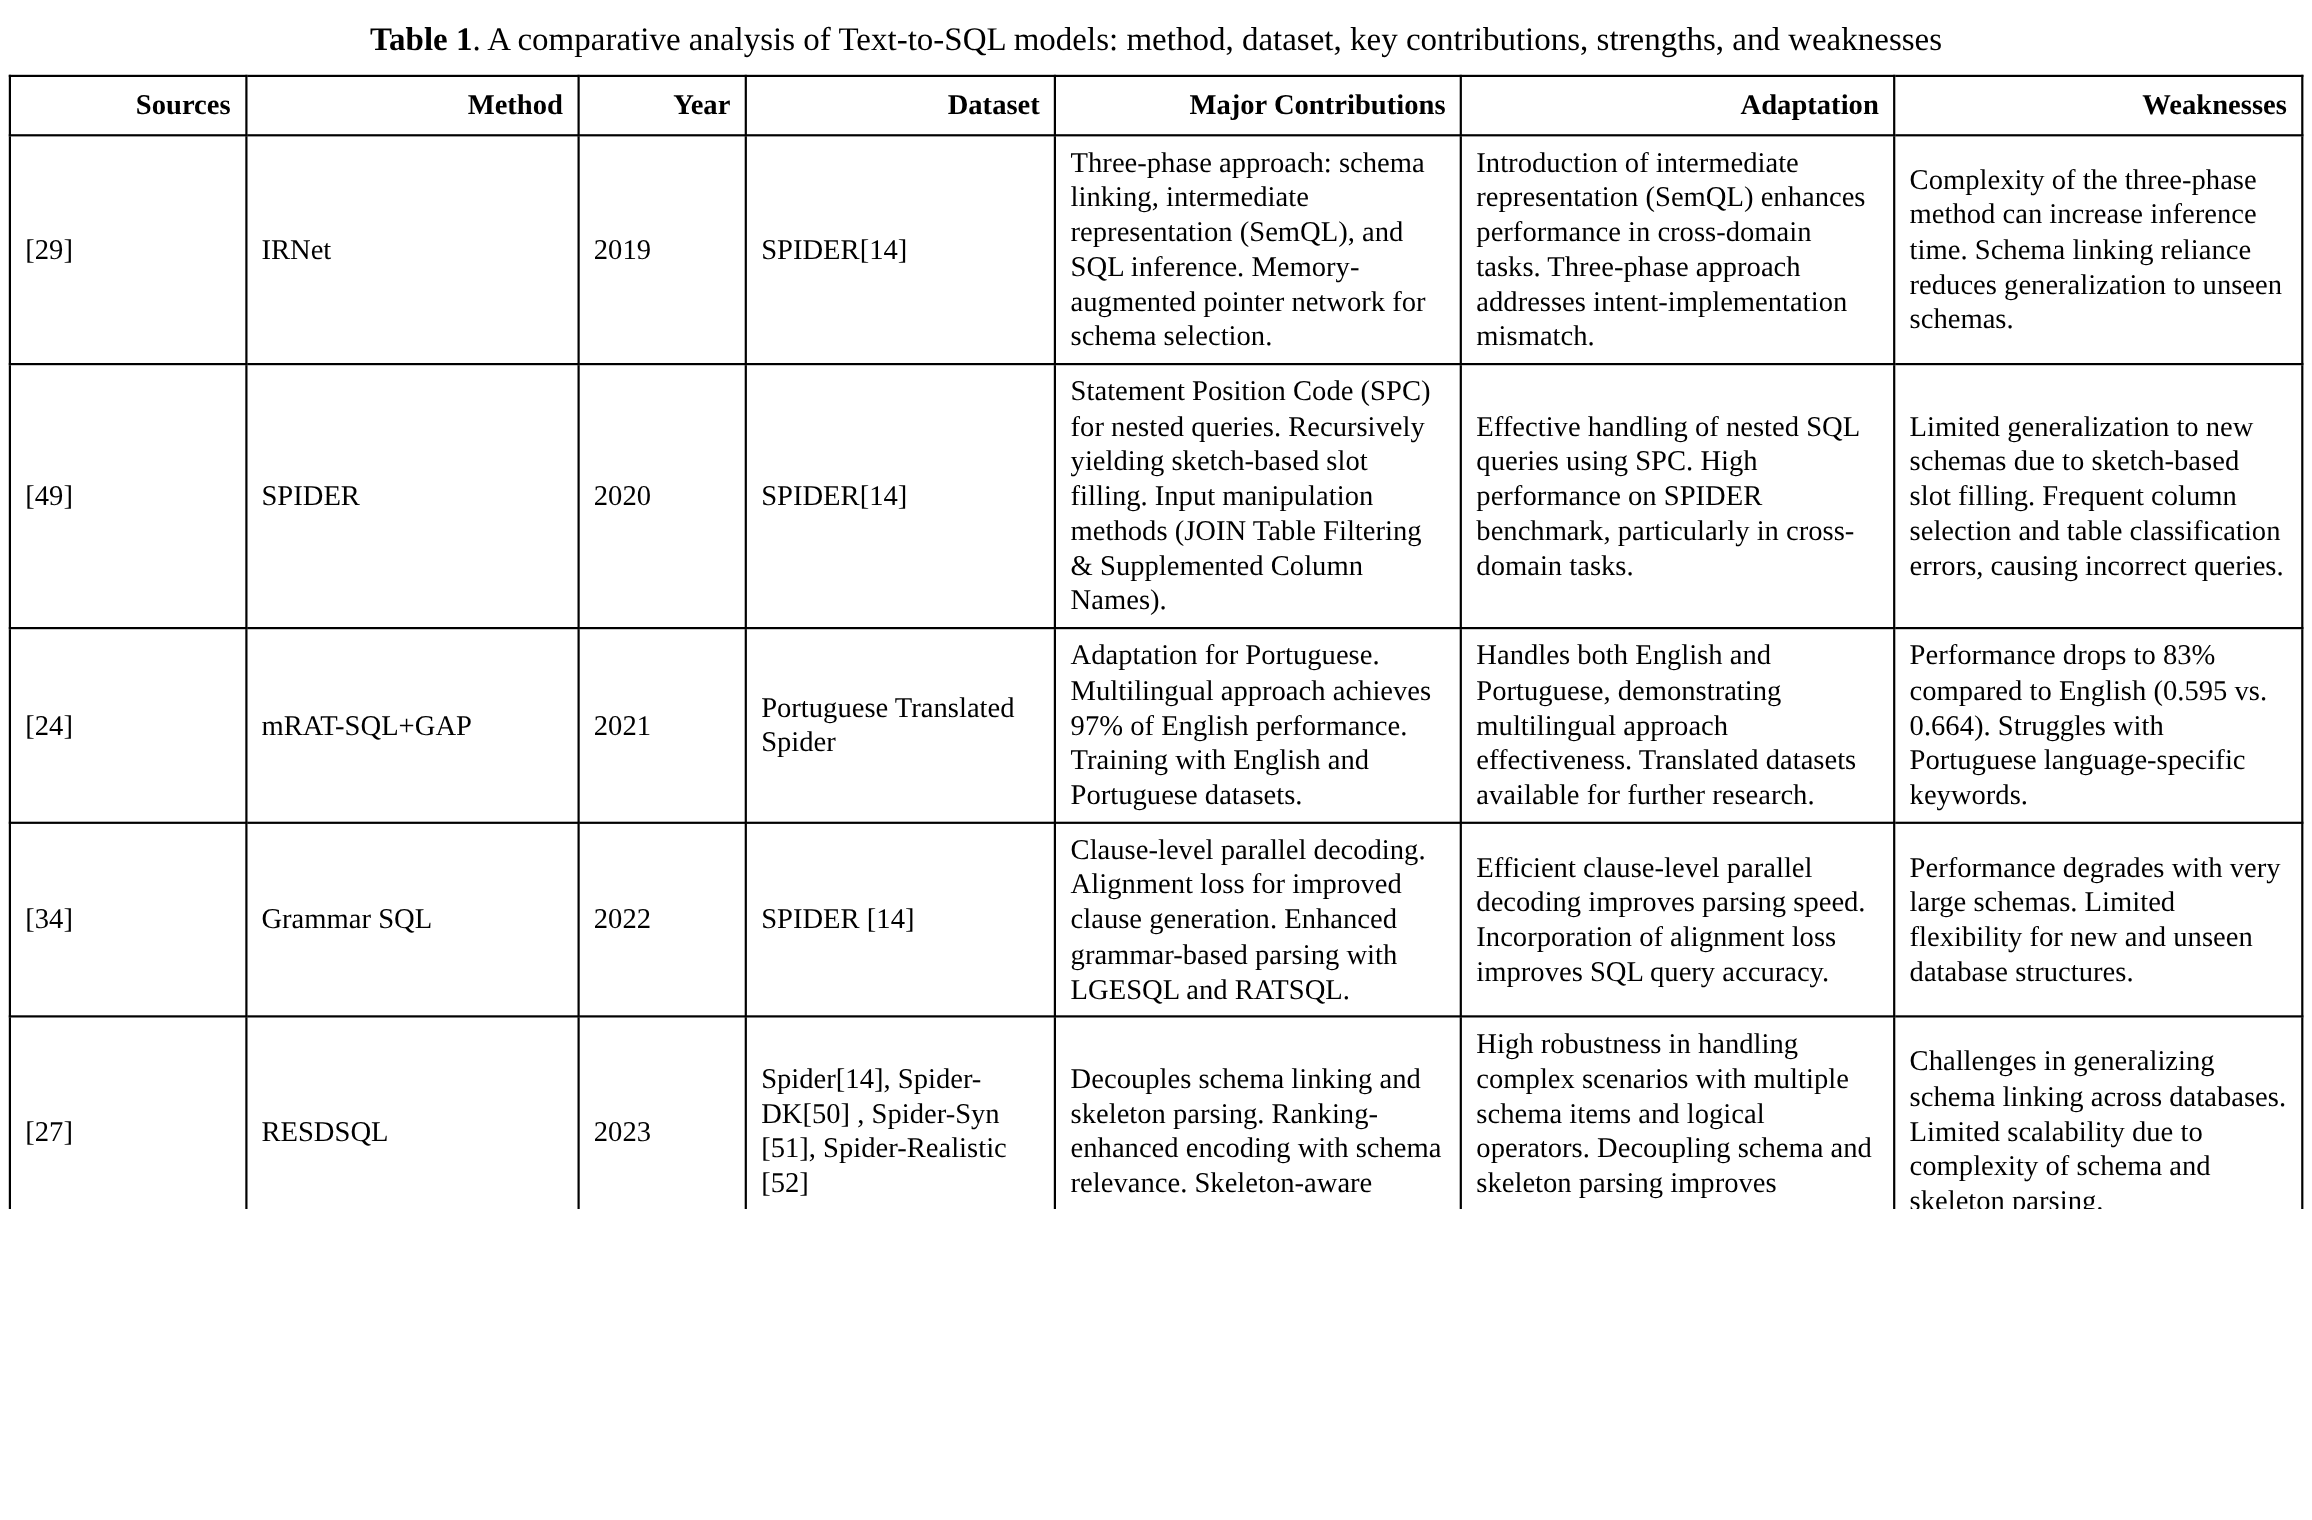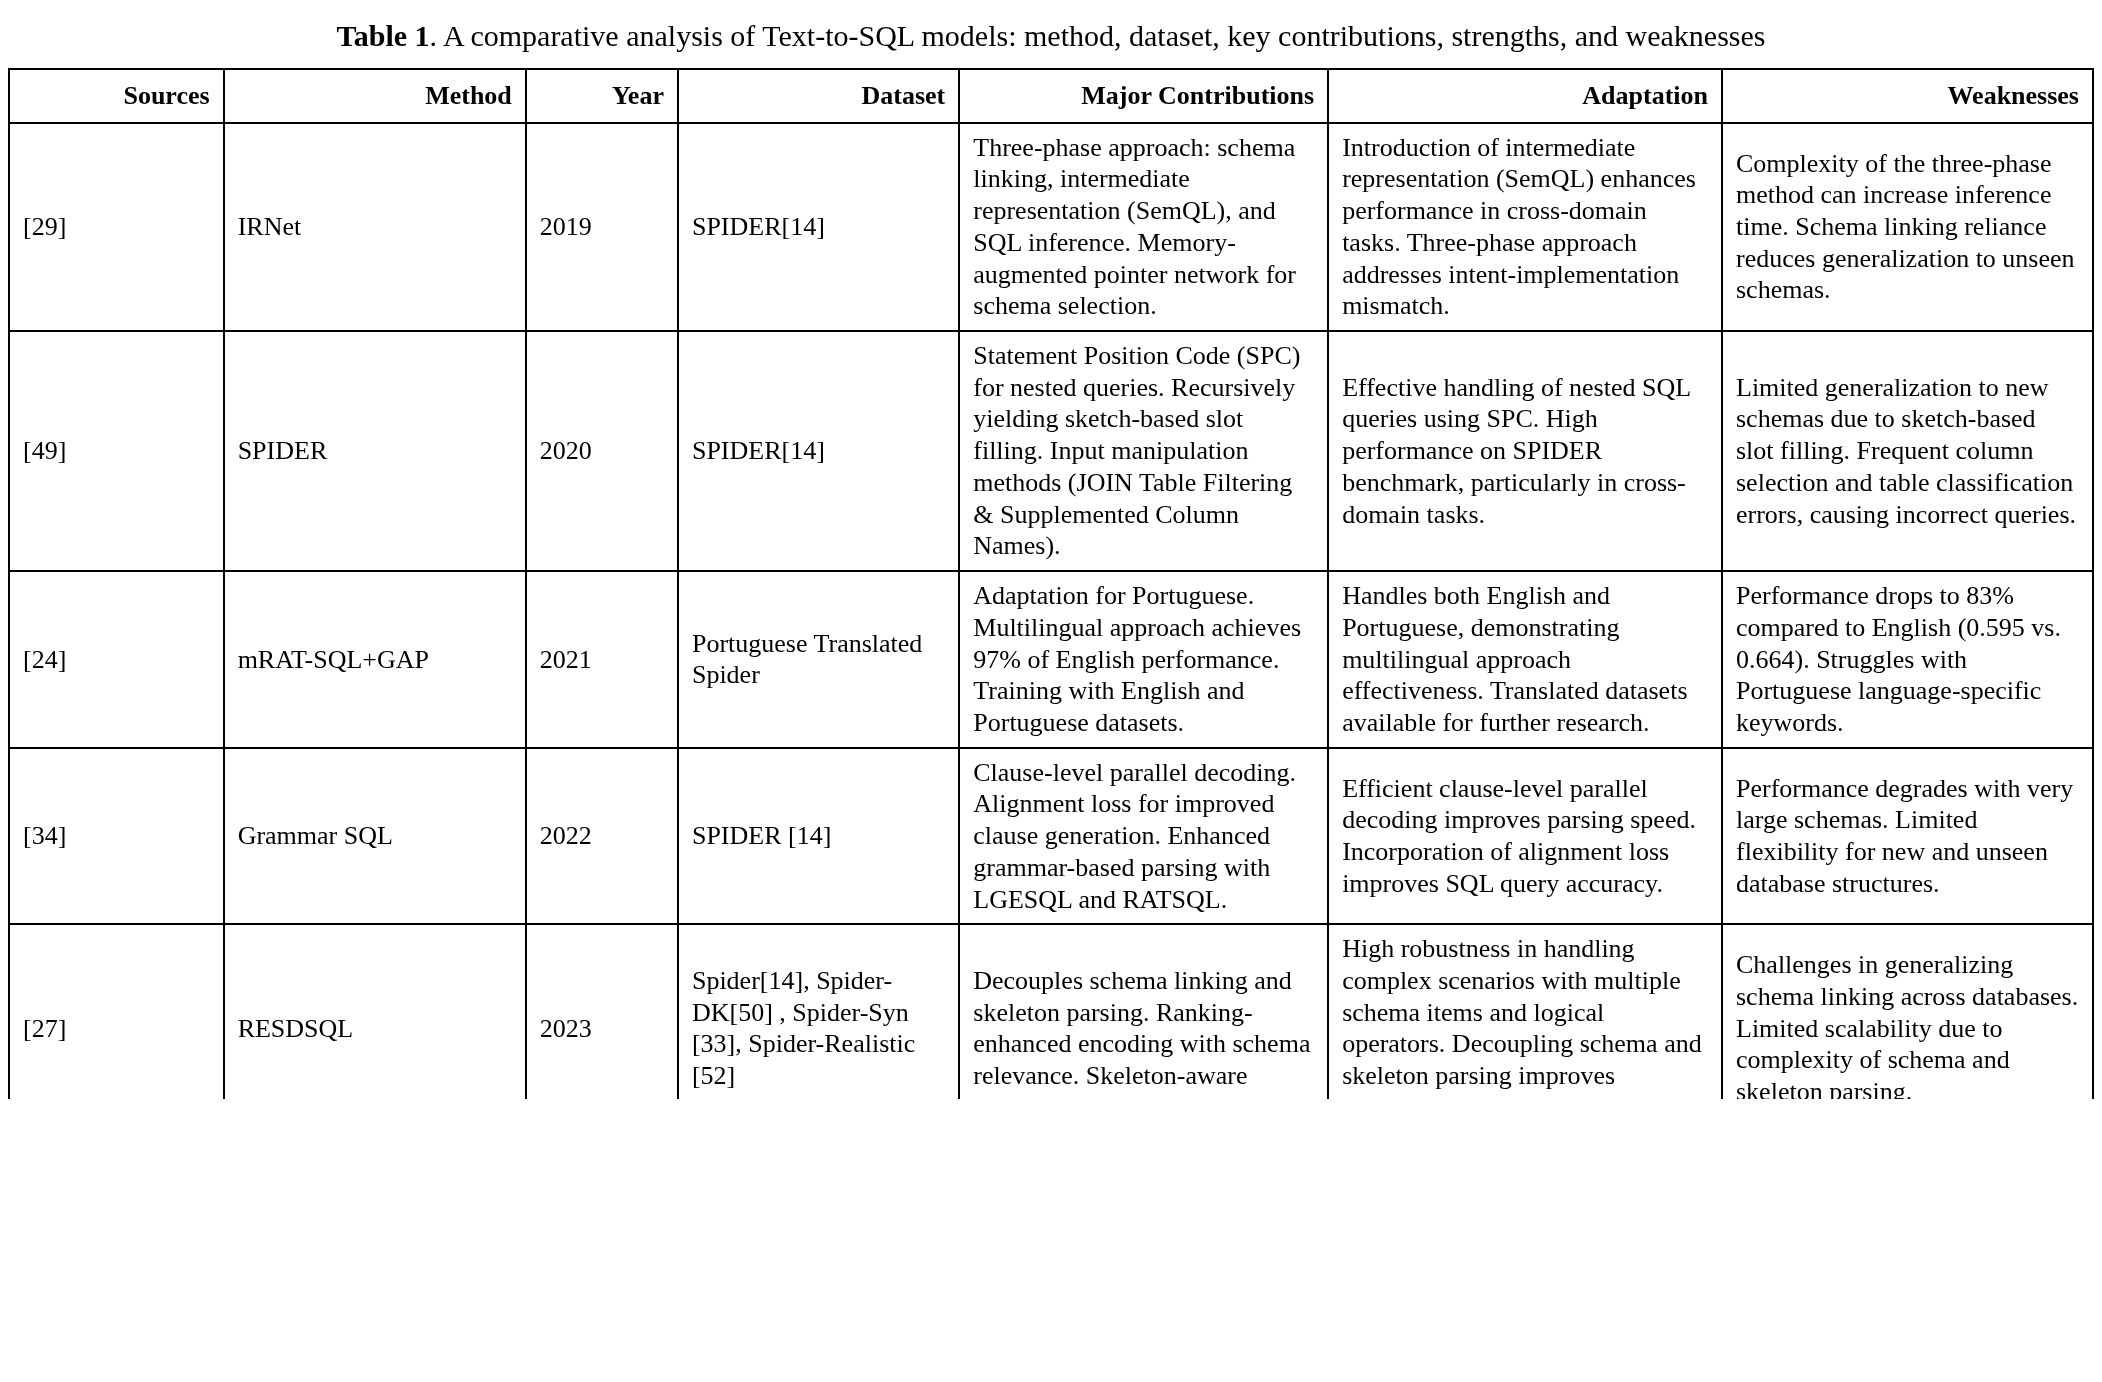--- a/index.html
+++ b/index.html
@@ -116,20 +116,20 @@
           <td class="col-year">2022</td>
           <td class="col-dataset">SPIDER [14]</td>
           <td class="col-contributions">Clause-level parallel decoding. Alignment loss for improved clause generation. Enhanced grammar-based parsing with LGESQL and RATSQL.</td>
           <td class="col-strengths">Efficient clause-level parallel decoding improves parsing speed. Incorporation of alignment loss improves SQL query accuracy.</td>
           <td class="col-weaknesses">Performance degrades with very large schemas. Limited flexibility for new and unseen database structures.</td>
         </tr>
         <tr>
           <td class="col-source">[27]</td>
           <td class="col-method">RESDSQL</td>
           <td class="col-year">2023</td>
-          <td class="col-dataset">Spider[14], Spider-DK[50] , Spider-Syn [33], Spider-Realistic [52]</td>
+          <td class="col-dataset">Spider[14], Spider-DK[50] , Spider-Syn [51], Spider-Realistic [52]</td>
           <td class="col-contributions">Decouples schema linking and skeleton parsing. Ranking-enhanced encoding with schema relevance. Skeleton-aware</td>
           <td class="col-strengths">High robustness in handling complex scenarios with multiple schema items and logical operators. Decoupling schema and skeleton parsing improves accuracy.</td>
           <td class="col-weaknesses">Challenges in generalizing schema linking across databases. Limited scalability due to complexity of schema and skeleton parsing.</td>
         </tr>
       </tbody>
   </table>
 </div>
 
 </body></html>

